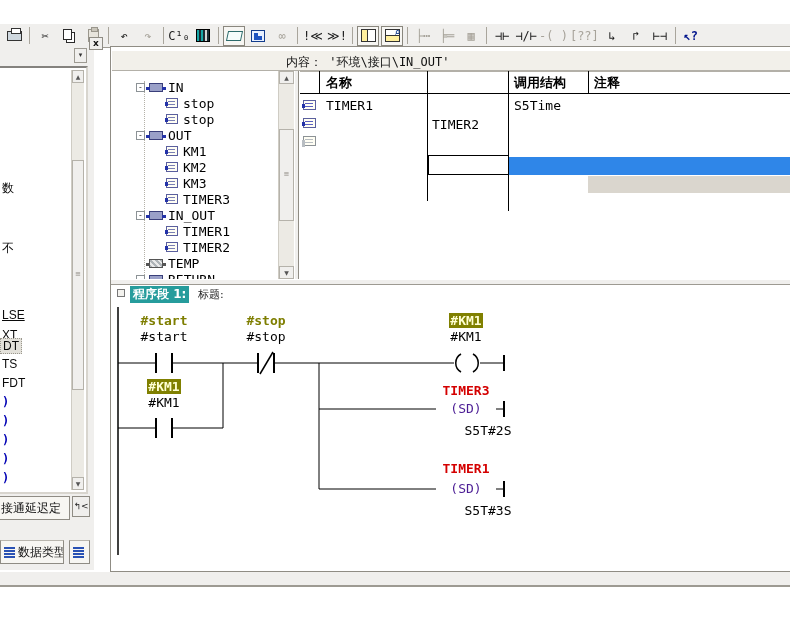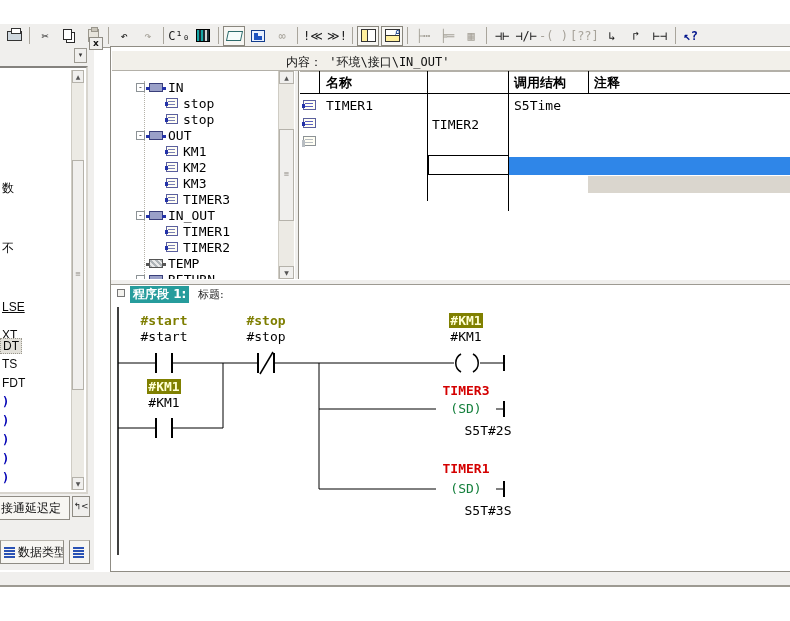--- a/index.html
+++ b/index.html
@@ -113,21 +113,21 @@
 
   
   #ladder { position:absolute; left:1px; top:238px; width:615px; height:286px; background:#fff; overflow:hidden; }
   #net-box { position:absolute; left:5px; top:4px; width:8px; height:8px; border:1px solid #777; background:#f3f2ee; }
   #net-label { position:absolute; left:18px; top:1px; font-size:12px; font-weight:bold; color:#fff; background:#269c9c; padding:0 3px; }
   #net-title { position:absolute; left:86px; top:2px; font-size:11px; color:#222; }
   .lad-sym { position:absolute; width:80px; text-align:center; font-family:"DejaVu Sans Mono",monospace; font-size:13px; font-weight:bold; color:#7e7e00; }
   .lad-sym .hl { background:#808000; color:#ffffd2; padding:0 1px; }
   .lad-op { position:absolute; width:80px; text-align:center; font-family:"DejaVu Sans Mono",monospace; font-size:13px; color:#000; }
   .lad-timer { position:absolute; width:80px; text-align:center; font-family:"DejaVu Sans Mono",monospace; font-size:13px; font-weight:bold; color:#d40000; }
-  .lad-sd { position:absolute; width:60px; text-align:center; font-family:"DejaVu Sans Mono",monospace; font-size:13px; color:#15803d; background:#fff; }
+  .lad-sd { position:absolute; width:60px; text-align:center; font-family:"DejaVu Sans Mono",monospace; font-size:13px; color:#4c1d95; background:#fff; }
   .lad-time { position:absolute; width:80px; text-align:center; font-family:"DejaVu Sans Mono",monospace; font-size:13px; color:#000; }
 
   
   #bot-strip { position:absolute; left:0; top:572px; width:790px; height:13px; background:#f0efed; }
   #bot-line { position:absolute; left:0; top:585px; width:790px; height:2px; background:#9d9a92; }
 </style>
 </head>
 <body>
 
 <div id="app">
@@ -193,21 +193,21 @@
       <div id="cat-close">x</div>
     </div>
     <div id="cat-list">
       <div class="sb" id="cat-sb">
         <div class="arr" style="top:0;">▲</div>
         <div class="thumb" style="top:90px; height:230px; line-height:226px;">≡</div>
         <div class="arr" style="bottom:0;">▼</div>
       </div>
     <div class="citem" style="top: 112px;">数</div>
         <div class="citem" style="top: 172px;">不</div>
-        <div class="citem" style="top: 232px; text-decoration: underline;">LSE</div>
+        <div class="citem" style="top: 240px; text-decoration: underline;">LSE</div>
         <div class="citem" style="top: 260px;">XT</div>
         <div class="citem sel" style="top: 270px;">DT</div>
         <div class="citem" style="top: 289px;">TS</div>
         <div class="citem" style="top: 308px;">FDT</div>
         <div class="citem blue" style="top: 327px;">)</div>
         <div class="citem blue" style="top: 346px;">)</div>
         <div class="citem blue" style="top: 365px;">)</div>
         <div class="citem blue" style="top: 384px;">)</div>
         <div class="citem blue" style="top: 403px;">)</div>
       </div>

